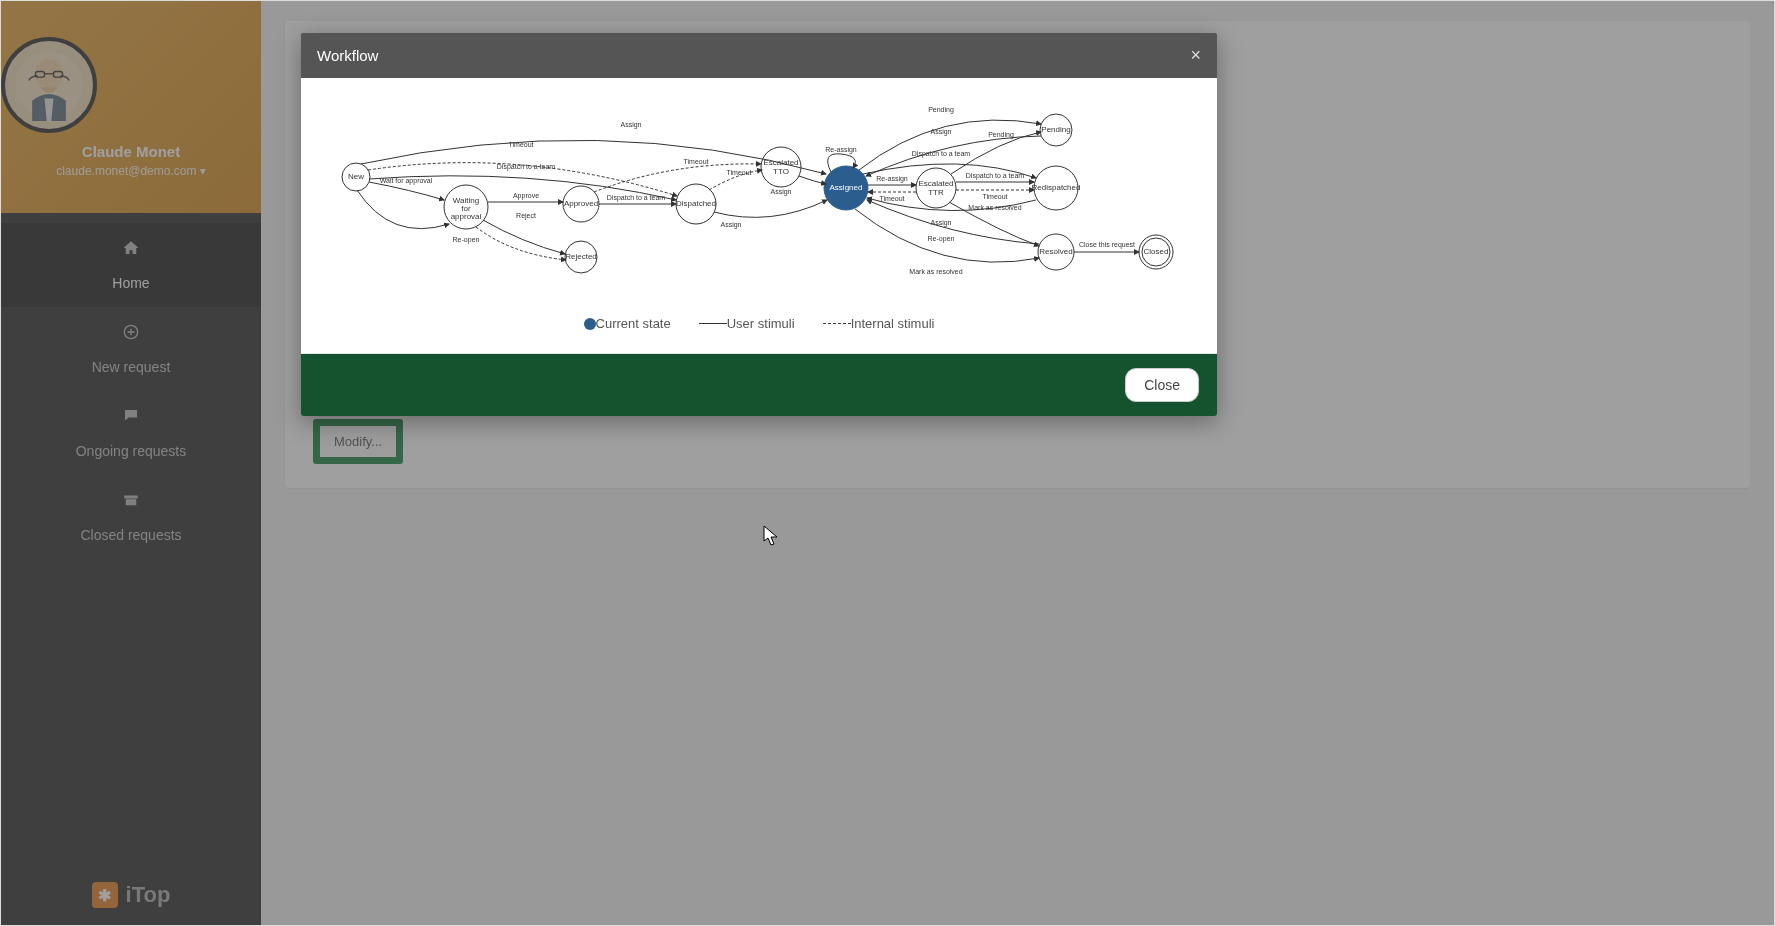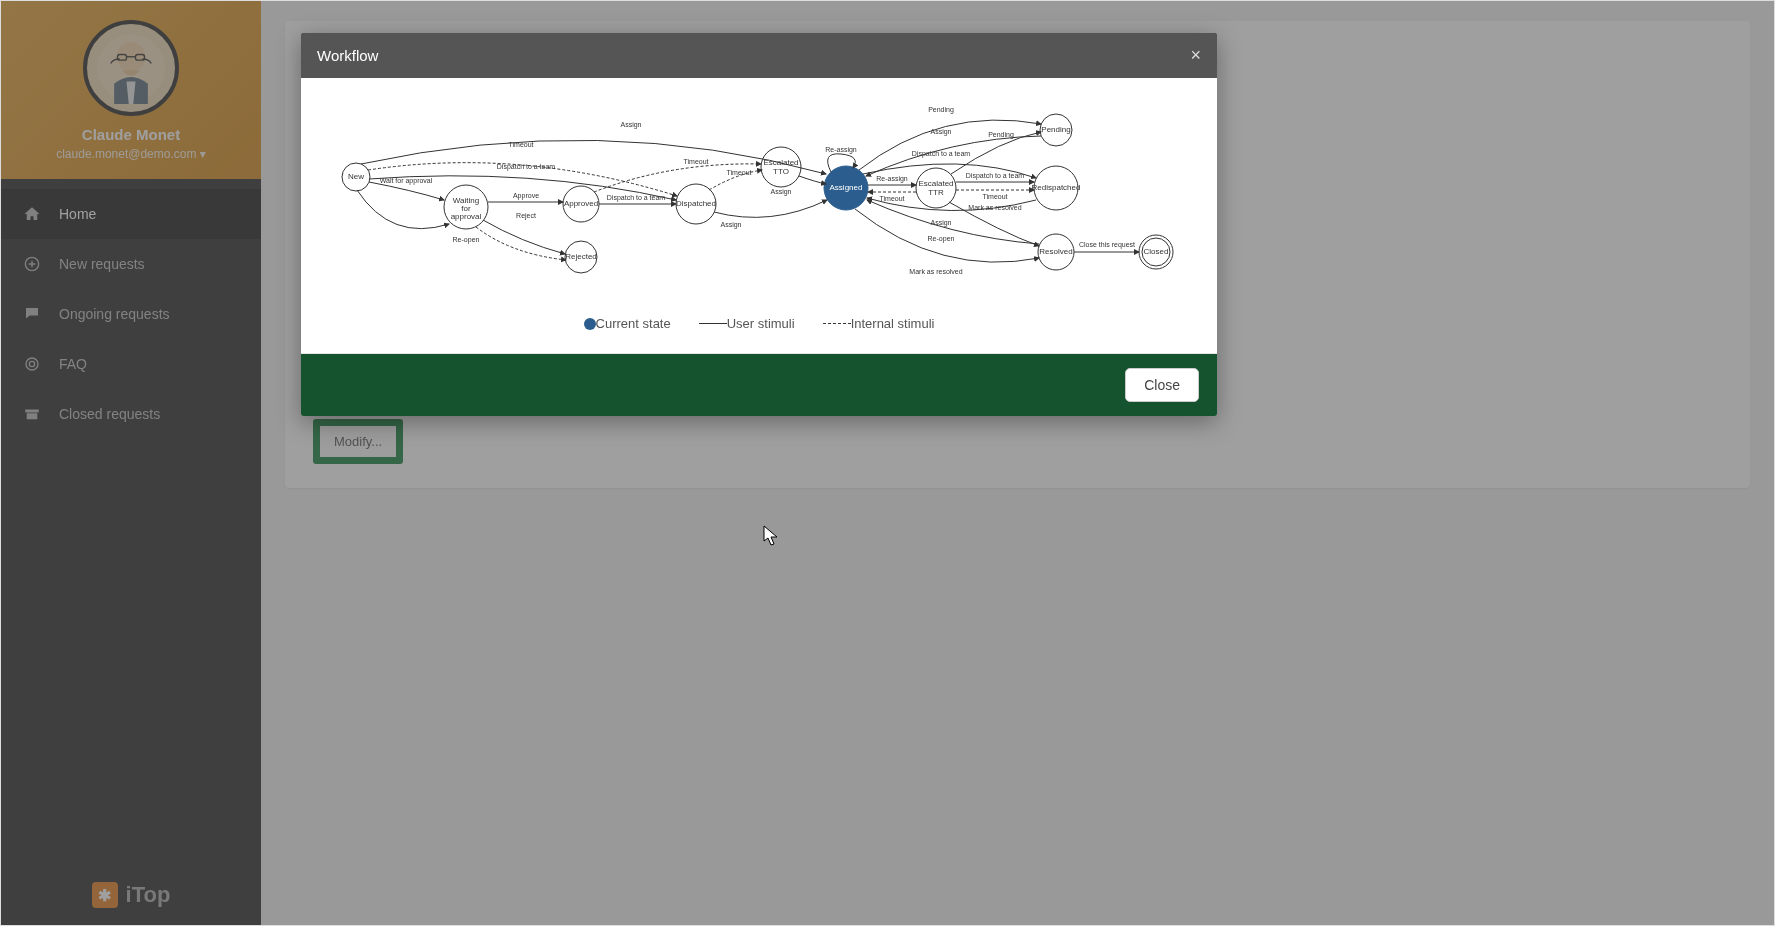--- a/index.html
+++ b/index.html
@@ -1,40 +1,41 @@
 <!DOCTYPE html>
 <html><head>
 <meta charset="utf-8">
 <style>
 * { box-sizing: border-box; margin: 0; padding: 0; }
 html, body { width: 100%; height: 100%; font-family: Arial, Helvetica, sans-serif; background: #fff; }
 .screen { position: relative; width: 1775px; height: 926px; background: #fff; border: 1px solid #ddd; overflow: hidden; box-shadow: 0 2px 8px rgba(0,0,0,.08); }
 
 .sidebar { position: absolute; left: 0; top: 0; width: 260px; height: 100%; background: #2c2c2c; color: #ccc; }
 .sidebar-header {
-  height: 178px;
+  height: 212px;
   background: linear-gradient(135deg, #e6a43a 0%, #d68b1e 100%);
-  display: flex; flex-direction: column; align-items: center; justify-content: center;
+  display: flex; flex-direction: column; justify-content: center;
   text-align: center; color: #fff;
 }
 .avatar-circle {
   width: 96px; height: 96px; border-radius: 50%;
   background: #f0d9b5;
   border: 4px solid #2c2c2c;
   display: flex; align-items: center; justify-content: center;
   margin-bottom: 10px;
 }
 .avatar-circle svg { width: 72px; height: 72px; }
 .user-name { font-size: 15px; font-weight: 600; margin-bottom: 4px; }
 .user-email { font-size: 12px; opacity: .9; }
 .nav { padding-top: 10px; }
 .nav-item {
   display: flex; align-items: center; gap: 18px;
   padding: 16px 22px; font-size: 14px; color: #bfbfbf; cursor: pointer;
   position: relative;
+  flex-direction: column;
 }
 .nav-item.active { background: #1e1e1e; color: #fff; }
 .nav-item.active::after {
   content: ''; position: absolute; right: -10px; top: 50%; transform: translateY(-50%);
   width: 0; height: 0; border-top: 10px solid transparent; border-bottom: 10px solid transparent; border-left: 10px solid #1e1e1e;
 }
 .nav-icon { width: 18px; height: 18px; display: inline-flex; align-items: center; justify-content: center; color: #bbb; }
 .sidebar-footer {
   position: absolute; bottom: 0; left: 0; right: 0; height: 60px;
   display: flex; align-items: center; justify-content: center;
@@ -70,21 +71,21 @@
 .modal-close { color: #ddd; font-size: 18px; cursor: pointer; font-weight: 400; }
 .modal-body { background: #fff; padding: 4px 0 10px 0; }
 .diagram-wrap { width: 100%; }
 .diagram-wrap svg { width: 100%; display: block; }
 .legend { display: flex; align-items: center; justify-content: center; gap: 28px; padding: 14px 0 12px 0; font-size: 13px; color: #555; }
 .legend-item { display: flex; align-items: center; }
 .dot { width: 12px; height: 12px; border-radius: 50%; background: #2b5e8f; }
 .line-solid { width: 28px; height: 0; border-top: 1.5px solid #333; }
 .line-dashed { width: 28px; height: 0; border-top: 1.5px dashed #333; }
 .modal-footer { border-top: 1px solid #e6e6e6; padding: 14px 18px; display: flex; justify-content: flex-end; }
-.modal-btn { padding: 8px 18px; border: 1px solid #ccc; background: #fff; border-radius: 5px; font-size: 14px; color: #444; cursor: pointer; }
+.modal-btn { padding: 8px 18px; border: 1px solid #ccc; background: #fff; border-radius: 11px; font-size: 14px; color: #444; cursor: pointer; }
 
 .cursor { position: absolute; width: 16px; height: 22px; pointer-events: none; }
 
 
 .node-label { font: 8px Arial; fill: #333; text-anchor: middle; dominant-baseline: middle; }
 .node-label.white { fill: #fff; }
 .edge-label { font: 7px Arial; fill: #333; text-anchor: middle; }
 .edge { stroke: #333; stroke-width: 1; fill: none; }
 .edge.dashed { stroke-dasharray: 3 2; }
 </style>
@@ -121,38 +122,29 @@
         </span>
         <span>Home</span>
       </div>
       <div class="nav-item">
         <span class="nav-icon">
           <svg width="16" height="16" viewBox="0 0 24 24" fill="currentColor">
               <circle cx="12" cy="12" r="10" fill="none" stroke="currentColor" stroke-width="2"></circle>
               <path d="M12 7v10M7 12h10" stroke="currentColor" stroke-width="2"></path>
             </svg>
         </span>
-        <span>New requests</span>
+        <span>New request</span>
       </div>
       <div class="nav-item">
         <span class="nav-icon">
           <svg width="18" height="18" viewBox="0 0 24 24" fill="currentColor">
               <path d="M4 4h16v10H9l-5 4z"></path>
             </svg>
         </span>
         <span>Ongoing requests</span>
-      </div>
-      <div class="nav-item">
-        <span class="nav-icon">
-          <svg width="16" height="16" viewBox="0 0 24 24" fill="none" stroke="currentColor" stroke-width="2">
-              <circle cx="12" cy="12" r="9"></circle>
-              <circle cx="12" cy="12" r="4"></circle>
-            </svg>
-        </span>
-        <span>FAQ</span>
       </div>
       <div class="nav-item">
         <span class="nav-icon">
           <svg width="18" height="18" viewBox="0 0 24 24" fill="currentColor">
               <rect x="3" y="6" width="18" height="4"></rect>
               <rect x="5" y="11" width="14" height="8"></rect>
             </svg>
         </span>
         <span>Closed requests</span>
       </div>

